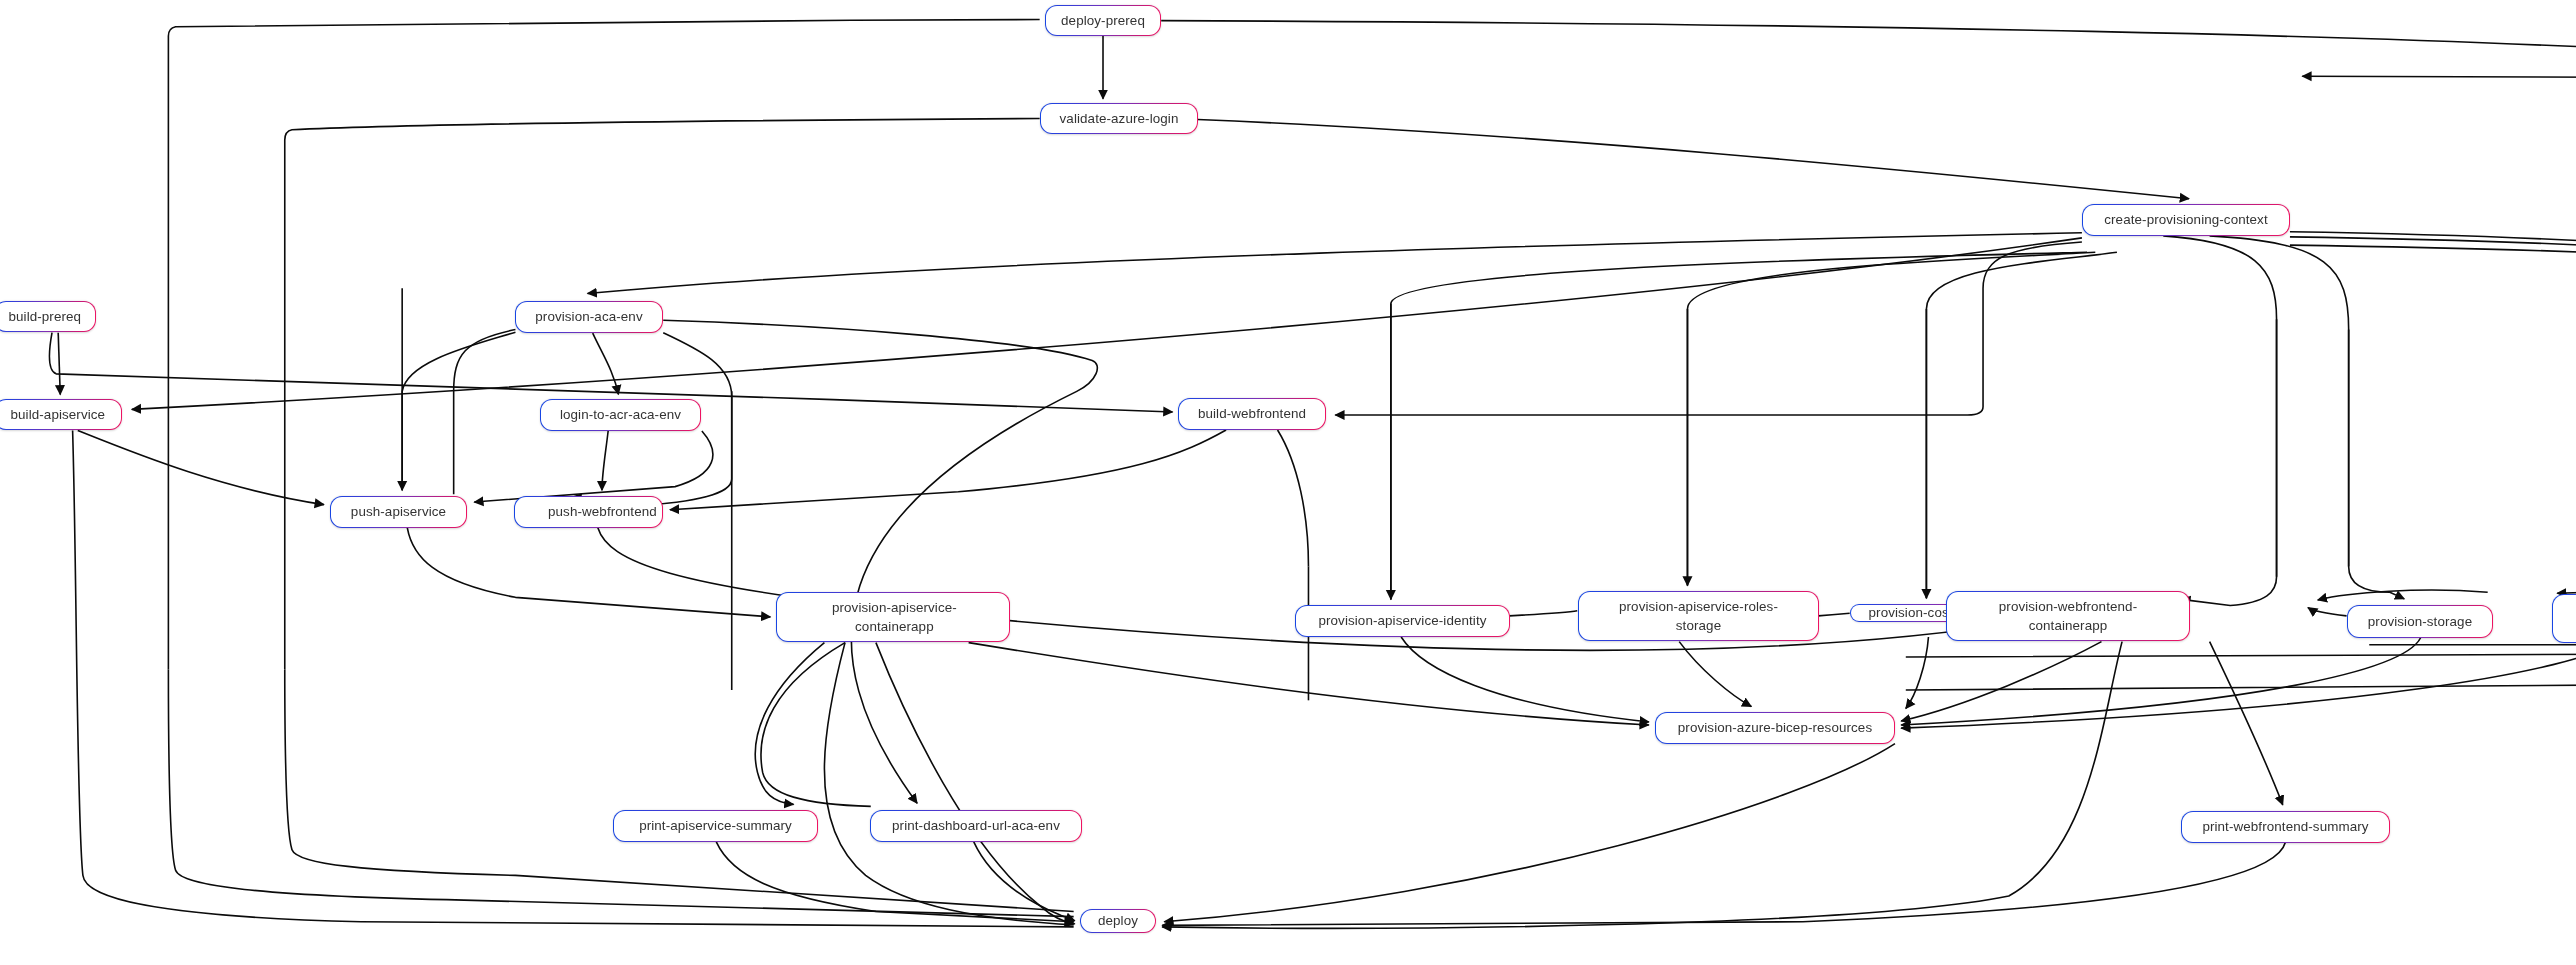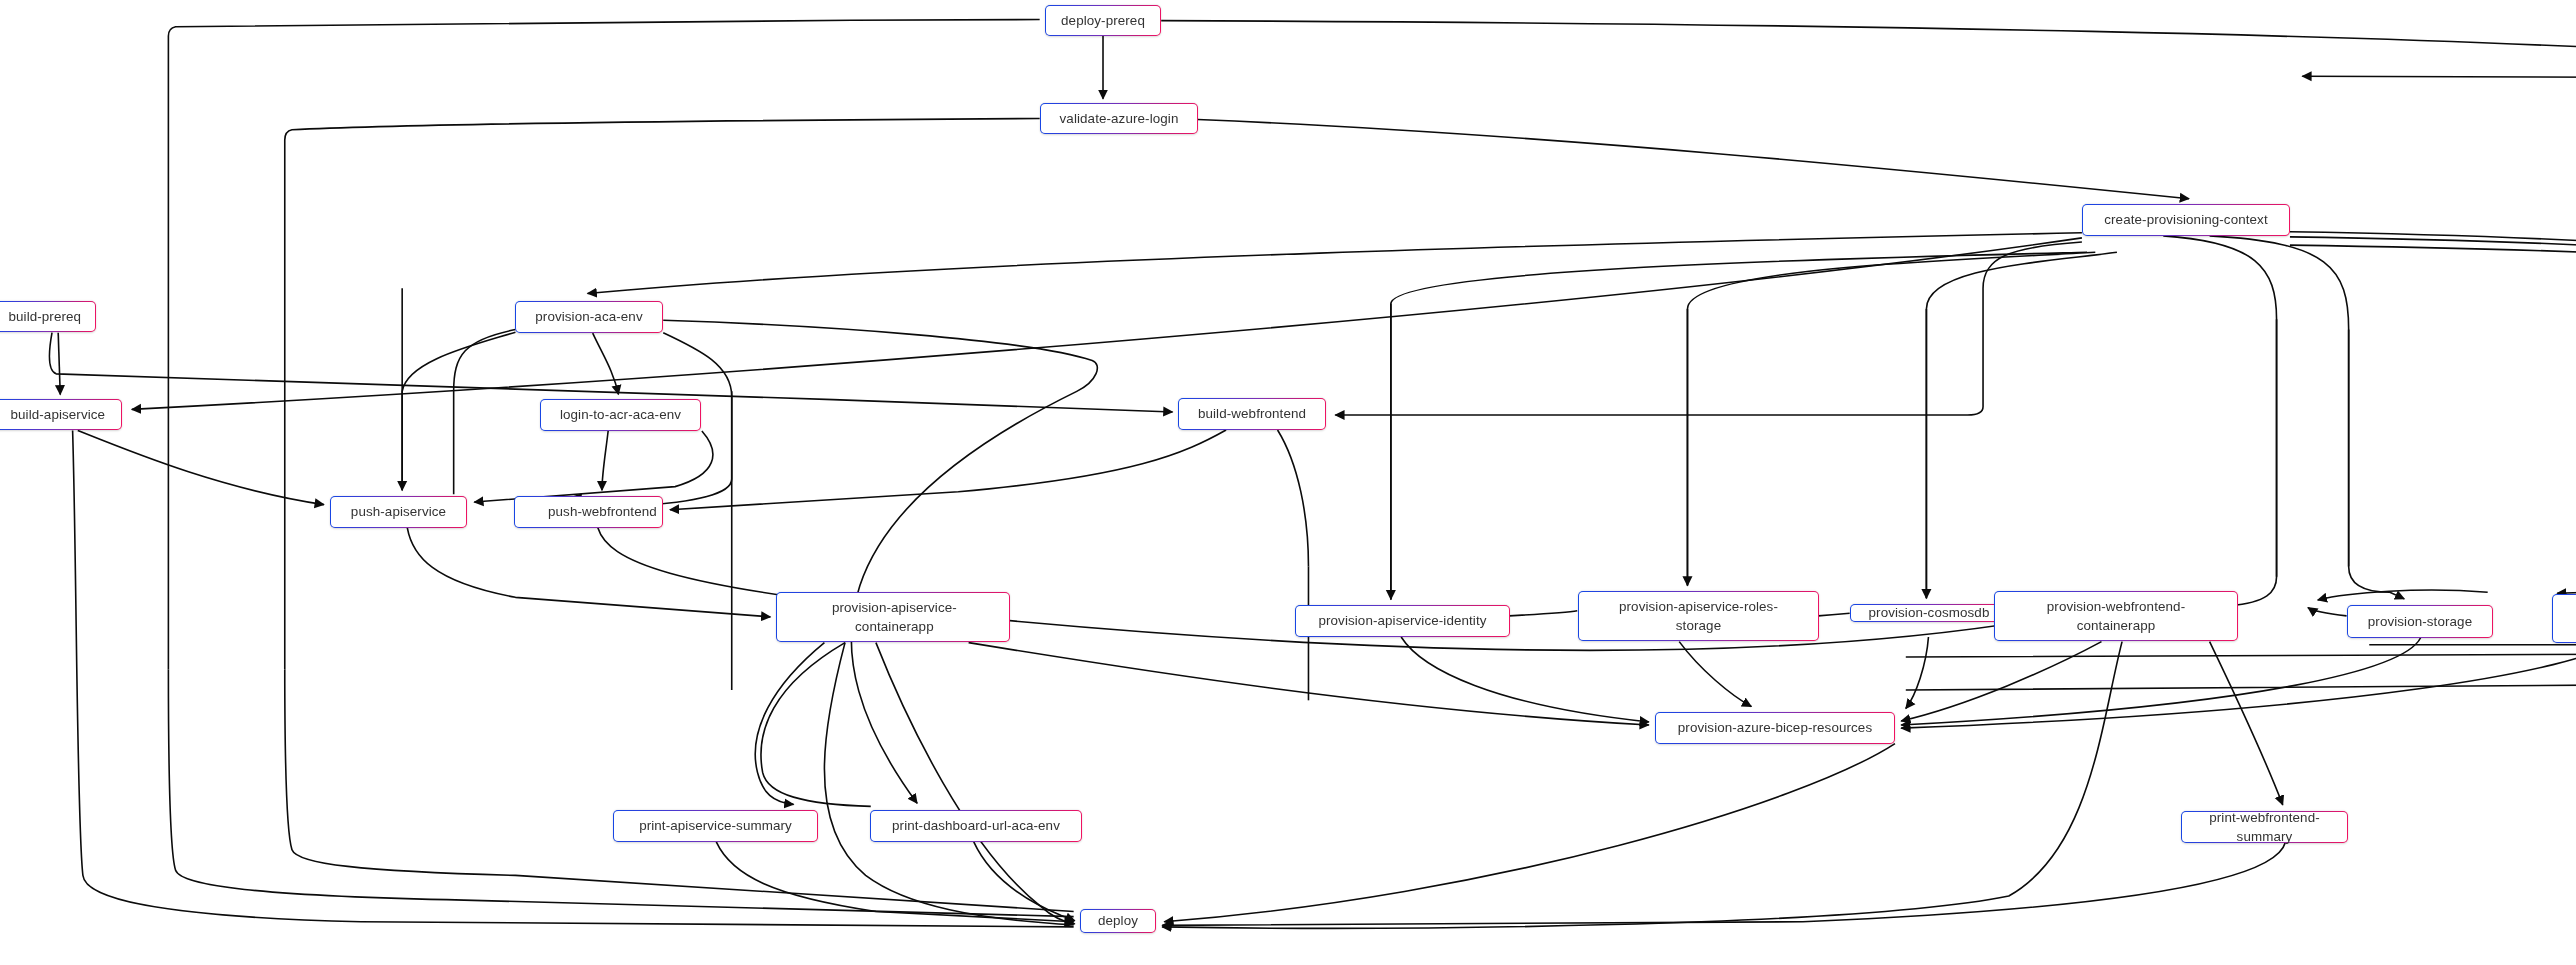--- a/index.html
+++ b/index.html
@@ -33,21 +33,21 @@
     stroke: #0b0b0b;
     stroke-width: 3.1px;
     stroke-linecap: butt;
     stroke-linejoin: round;
   }
   .node-box {
     position: absolute;
     box-sizing: border-box;
     background: #ffffff;
     border: 1.5px solid transparent;
-    border-radius: 5px;
+    border-radius: 12px;
     background-image:
       linear-gradient(#ffffff, #ffffff),
       linear-gradient(100deg, #1447e6 0%, #3b3cd6 22%, #7b2fb8 52%, #c41a7a 80%, #f31260 100%);
     background-origin: border-box;
     background-clip: padding-box, border-box;
     box-shadow: 0 0.5px 2.1px rgba(0,0,0,0.16);
     display: flex;
     align-items: center;
     justify-content: center;
     text-align: center;
@@ -234,41 +234,41 @@
     <div class="node-box" style="left:1295px;top:605px;width:215px;height:32px;">
       <span class="node-label">provision-apiservice-identity</span>
     </div>
     <div class="node-box" style="left:1578px;top:591px;width:241px;height:50px;">
       <span class="node-label">provision-apiservice-roles-
 storage</span>
     </div>
     <div class="node-box" style="left:1850px;top:604px;width:158px;height:18px;">
       <span class="node-label">provision-cosmosdb</span>
     </div>
-    <div class="node-box" style="left:1994px;top:591px;width:244px;height:50px;">
+    <div class="node-box" style="left:1946px;top:591px;width:244px;height:50px;">
       <span class="node-label">provision-webfrontend-
 containerapp</span>
     </div>
     <div class="node-box" style="left:2347px;top:605px;width:146px;height:33px;">
       <span class="node-label">provision-storage</span>
     </div>
     <div class="node-box" style="left:2552px;top:594px;width:240px;height:49px;">
       <span class="node-label">provision-apiservice-roles-
 cosmosdb</span>
     </div>
     <div class="node-box" style="left:1655px;top:712px;width:240px;height:32px;">
       <span class="node-label">provision-azure-bicep-resources</span>
     </div>
     <div class="node-box" style="left:613px;top:810px;width:205px;height:32px;">
       <span class="node-label">print-apiservice-summary</span>
     </div>
     <div class="node-box" style="left:870px;top:810px;width:212px;height:32px;">
       <span class="node-label">print-dashboard-url-aca-env</span>
     </div>
-    <div class="node-box" style="left:2181px;top:811px;width:167px;height:32px;">
+    <div class="node-box" style="left:2181px;top:811px;width:209px;height:32px;">
       <span class="node-label">print-webfrontend-summary</span>
     </div>
     <div class="node-box" style="left:1080px;top:909px;width:76px;height:24px;">
       <span class="node-label">deploy</span>
     </div>
   </div>
 
 </div>
 
 

